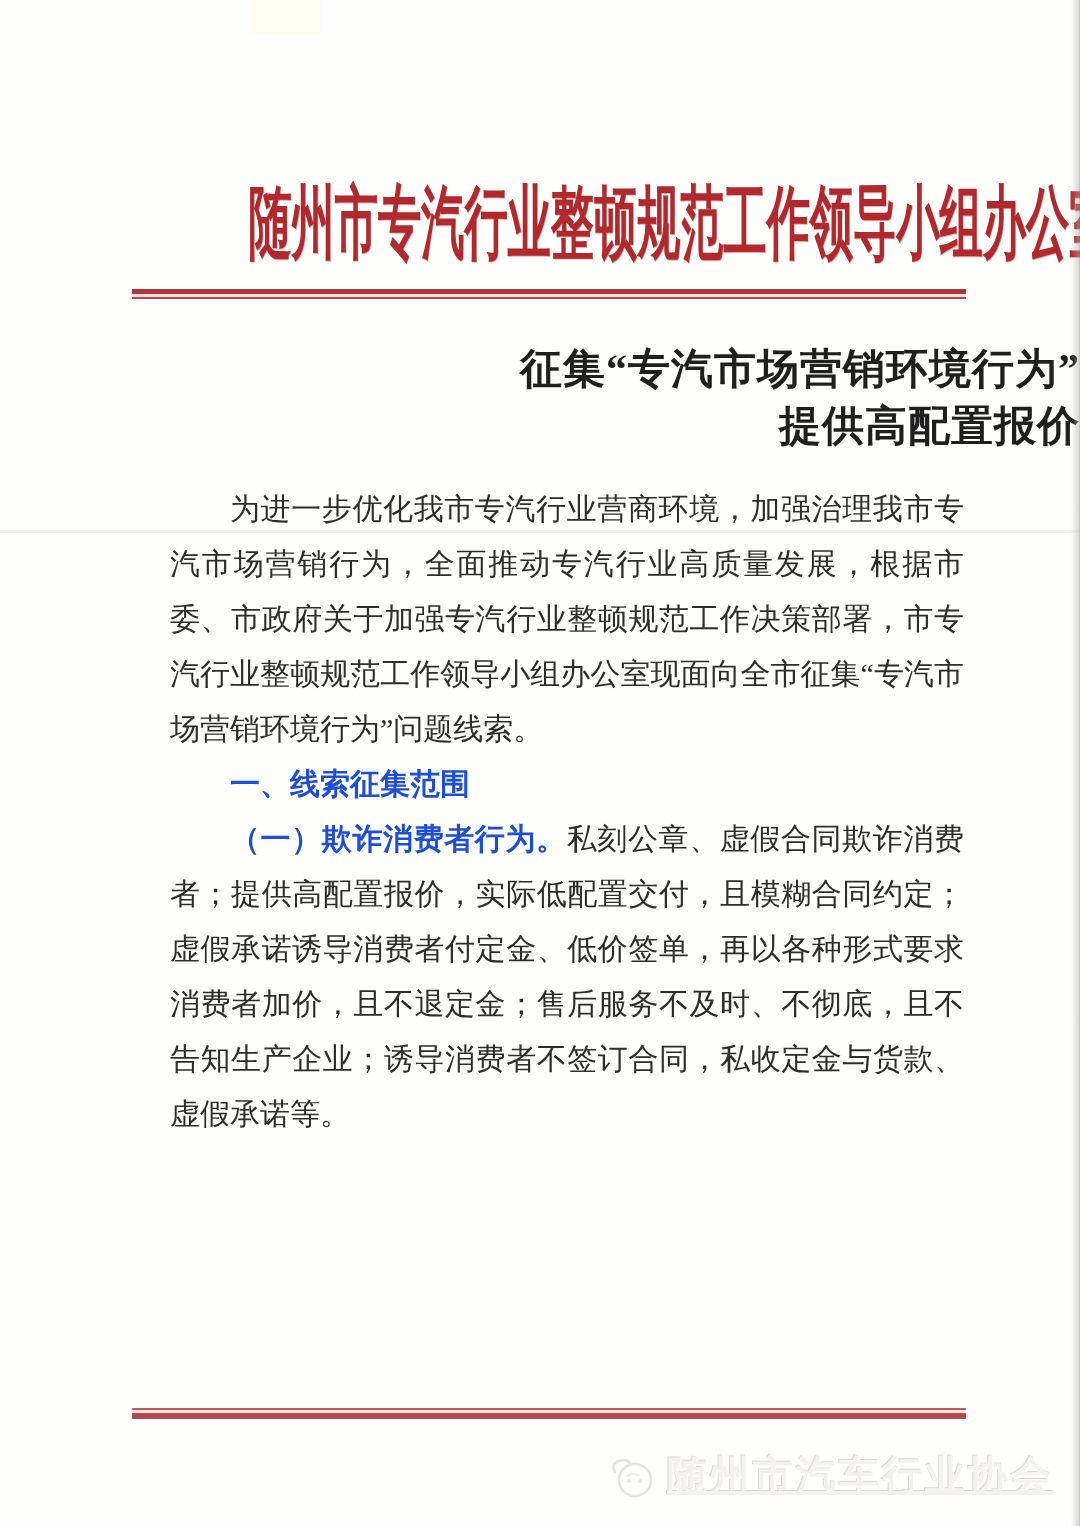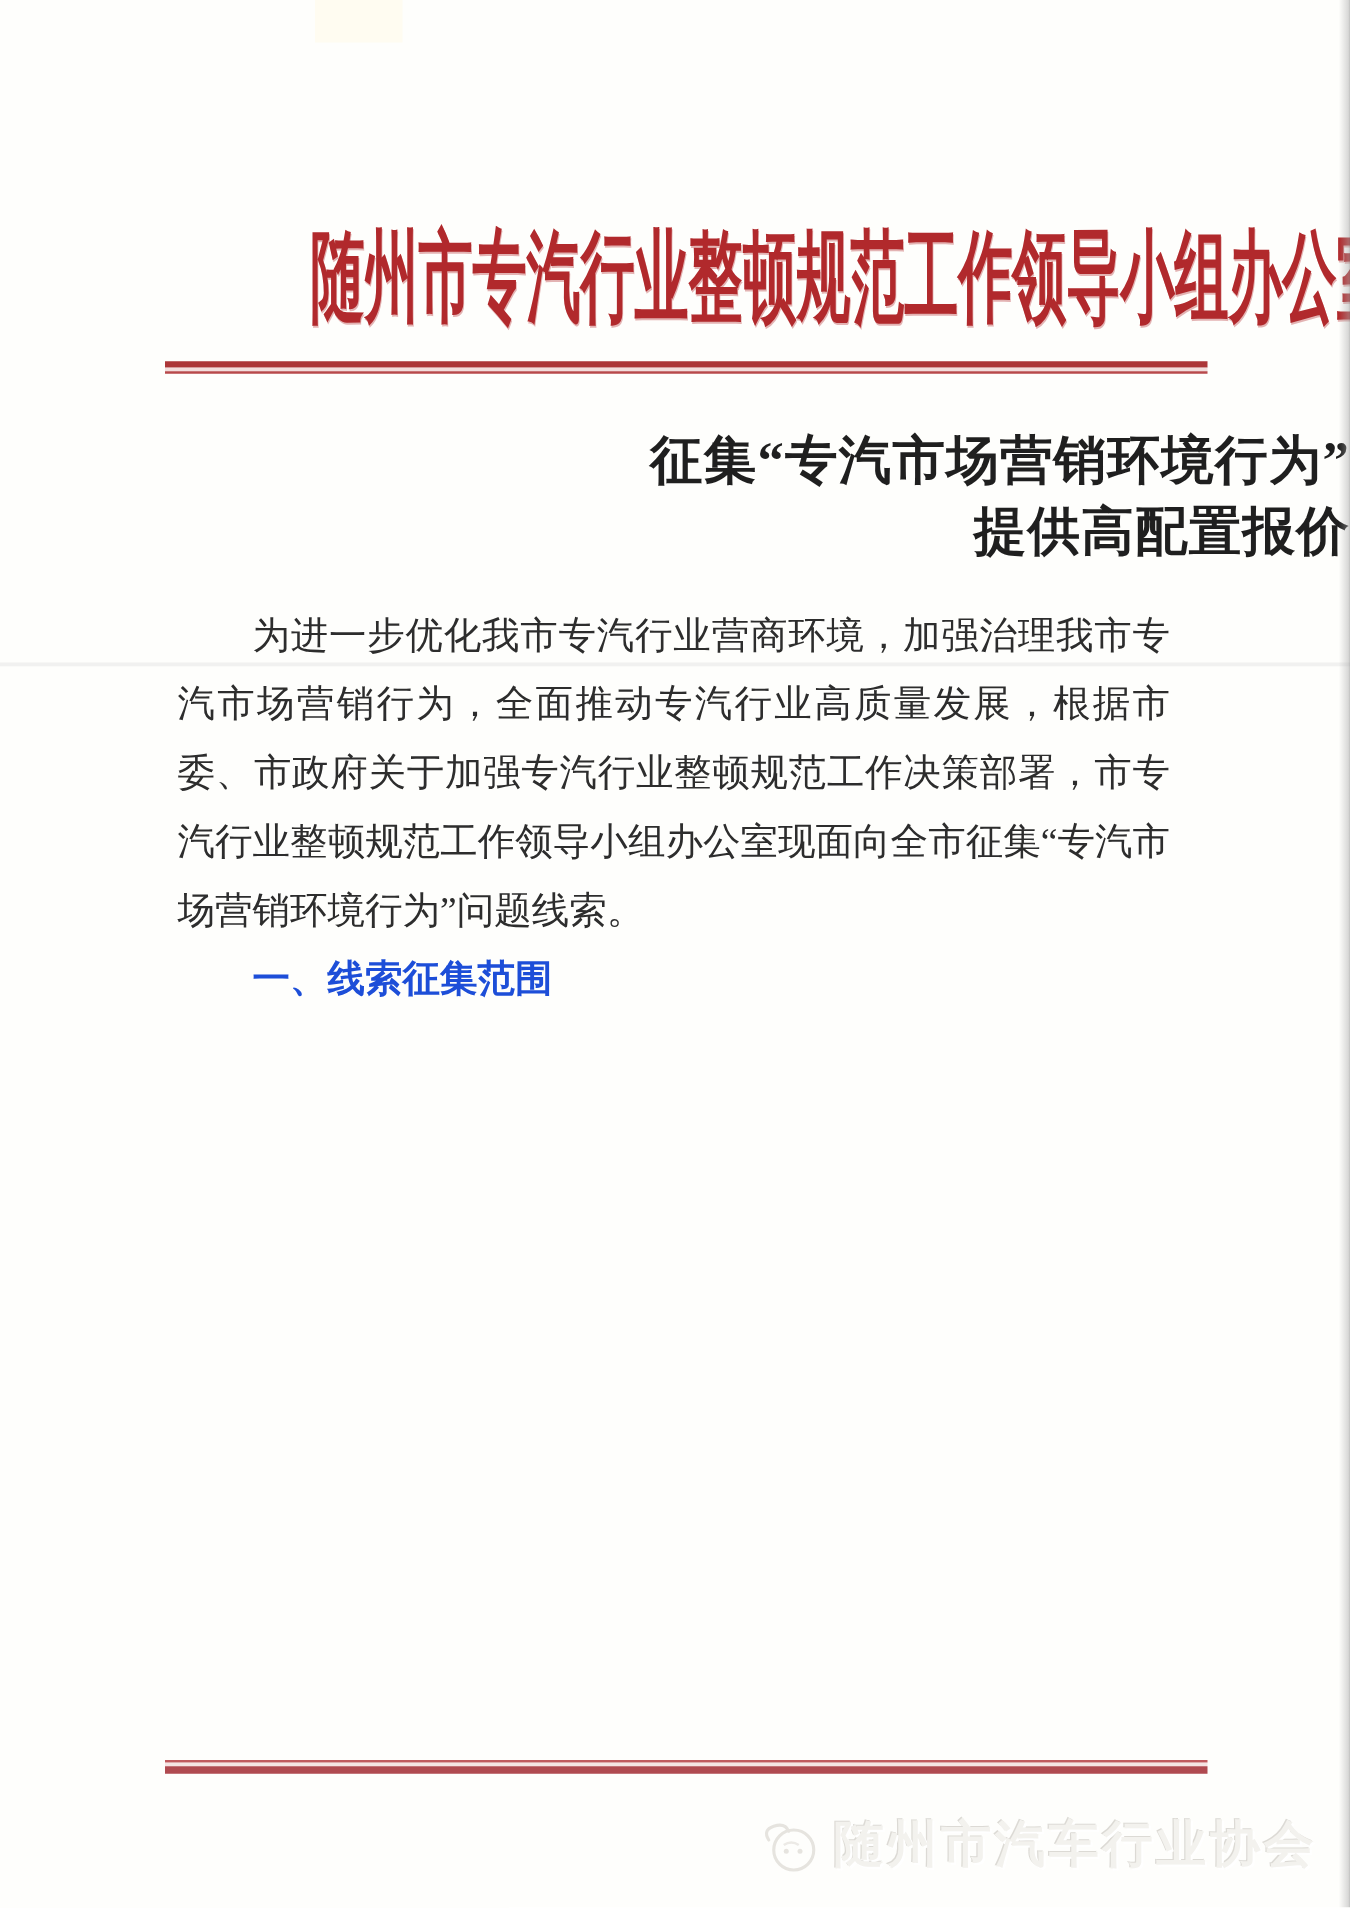--- a/index.html
+++ b/index.html
@@ -50,39 +50,40 @@
   
   .doc-title {
     position: absolute; top: 341px; left: 0; width: 100%;
     text-align: right; color: #1f1f1f;
     font-weight: bold; font-size: 42px; line-height: 57px;
     letter-spacing: 1px;
   }
 
   
   .doc-body {
-    position: absolute; top: 481px; left: 142px; width: 794px;
+    position: absolute; top: 481px; left: 170px; width: 794px;
     font-size: 30px; line-height: 55px; color: #2d2d2d;
     text-align: justify;
   }
   .doc-body p { text-indent: 2em; margin: 0; }
   .doc-body .bold { font-weight: bold; color: #1d4ed8; }
 
   
   .footer-mark {
     position: absolute; top: 1448px; right: 26px;
     display: flex; align-items: center; gap: 10px;
     user-select: none;
   }
   .assoc-logo { width: 52px; height: 52px; display: block; }
   .assoc-name {
     font-family: "Liberation Sans", "DejaVu Sans", sans-serif;
     font-weight: bold; font-size: 40px; letter-spacing: 3px;
     color: #f3f2ee;
     text-shadow: 1.5px 1.5px 0 #ffffff, -1px -1px 0 #dcdad5;
+    text-decoration: underline;
   }
 </style>
 </head>
 <body>
 
 <div class="page">
 
   <div class="scan-patch-top"></div>
   <div class="scan-streak" style="top:530px"></div>
 
@@ -95,20 +96,21 @@
   </div>
 
   <div class="doc-title">
     <div>征集“专汽市场营销环境行为”</div>
     <div>提供高配置报价</div>
   </div>
 
   <div class="doc-body">
     <p>为进一步优化我市专汽行业营商环境，加强治理我市专汽市场营销行为，全面推动专汽行业高质量发展，根据市委、市政府关于加强专汽行业整顿规范工作决策部署，市专汽行业整顿规范工作领导小组办公室现面向全市征集“专汽市场营销环境行为”问题线索。</p>
     <p class="bold">一、线索征集范围</p>
+    <p><span class="bold">（一）欺诈消费者行为。</span><span>私刻公章、虚假合同欺诈消费者；提供高配置报价，实际低配置交付，且模糊合同约定；虚假承诺诱导消费者付定金、低价签单，再以各种形式要求消费者加价，且不退定金；售后服务不及时、不彻底，且不告知生产企业；诱导消费者不签订合同，私收定金与货款、虚假承诺等。</span></p>
   </div>
 
   <div class="rule rule-bottom">
     <div class="bar-thin"></div>
     <div class="bar-gap"></div>
     <div class="bar-thick"></div>
   </div>
 
   <div class="footer-mark">
     <svg class="assoc-logo" viewBox="0 0 52 52" xmlns="http://www.w3.org/2000/svg">

